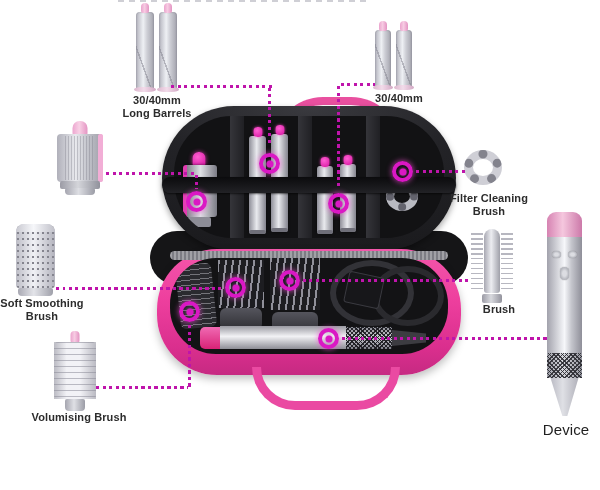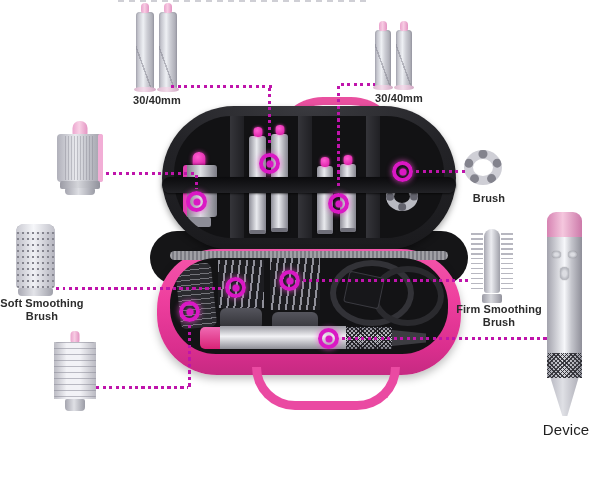--- a/index.html
+++ b/index.html
@@ -181,20 +181,21 @@
   <div class="dash-gray" style="left:118px;top:0;width:250px;"></div>
 
   <div class="barrel" style="left:136px;top:12px;height:78px;">
       <div class="seam"></div>
     </div>
   <div class="barrel" style="left:159px;top:12px;height:78px;">
       <div class="seam"></div>
     </div>
   <div class="lbl" style="left:95px;top:94px;width:124px;">
     <span>30/40mm</span>
+    <span>Long Barrels</span>
   </div>
 
   <div class="barrel" style="left:375px;top:30px;height:58px;width:16px;">
       <div class="seam"></div>
     </div>
   <div class="barrel" style="left:396px;top:30px;height:58px;width:16px;">
       <div class="seam"></div>
     </div>
   <div class="lbl" style="left:337px;top:92px;width:124px;">
     <span>30/40mm</span>
@@ -203,44 +204,45 @@
   <div class="coanda">
     <div class="coanda-knob"></div>
     <div class="coanda-body"></div>
     <div class="coanda-stripe"></div>
     <div class="coanda-foot1"></div>
     <div class="coanda-foot2"></div>
   </div>
 
   <div class="ring"></div>
   <div class="lbl" style="left:427px;top:192px;width:124px;">
+    <span>Filter Cleaning</span>
     <span>Brush</span>
   </div>
 
   <div class="soft"></div>
   <div class="lbl" style="left:-10px;top:297px;width:104px;">
     <span>Soft Smoothing</span>
     <span>Brush</span>
   </div>
 
   <div class="firm">
     <div class="firm-rod"></div>
     <div class="firm-foot"></div>
   </div>
   <div class="lbl" style="left:437px;top:303px;width:124px;">
-    <span>Firm Smoothing</span>
     <span>Brush</span>
   </div>
 
   <div class="round">
     <div class="round-nub"></div>
     <div class="round-body"></div>
     <div class="round-foot"></div>
   </div>
   <div class="lbl" style="left:17px;top:411px;width:124px;">
+    <span>Volumising Brush</span>
   </div>
 
   <div class="device">
     <div class="dev-cap"></div>
     <div class="dev-body">
       <span class="dev-btn" style="top:14px;left:5px;width:9px;height:7px;"></span>
       <span class="dev-btn" style="top:14px;right:5px;width:9px;height:7px;"></span>
       <span class="dev-btn" style="top:30px;left:13px;width:9px;height:13px;border-radius:5px;"></span>
     </div>
     <div class="dev-mesh"></div>

